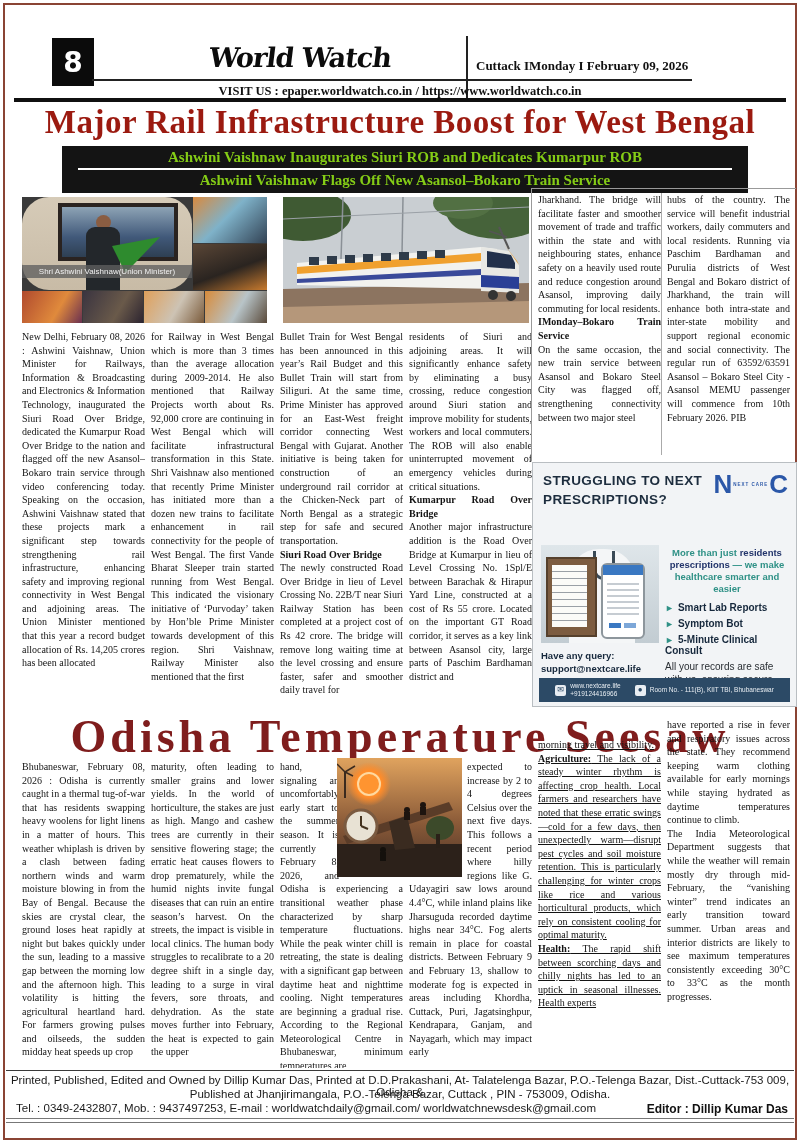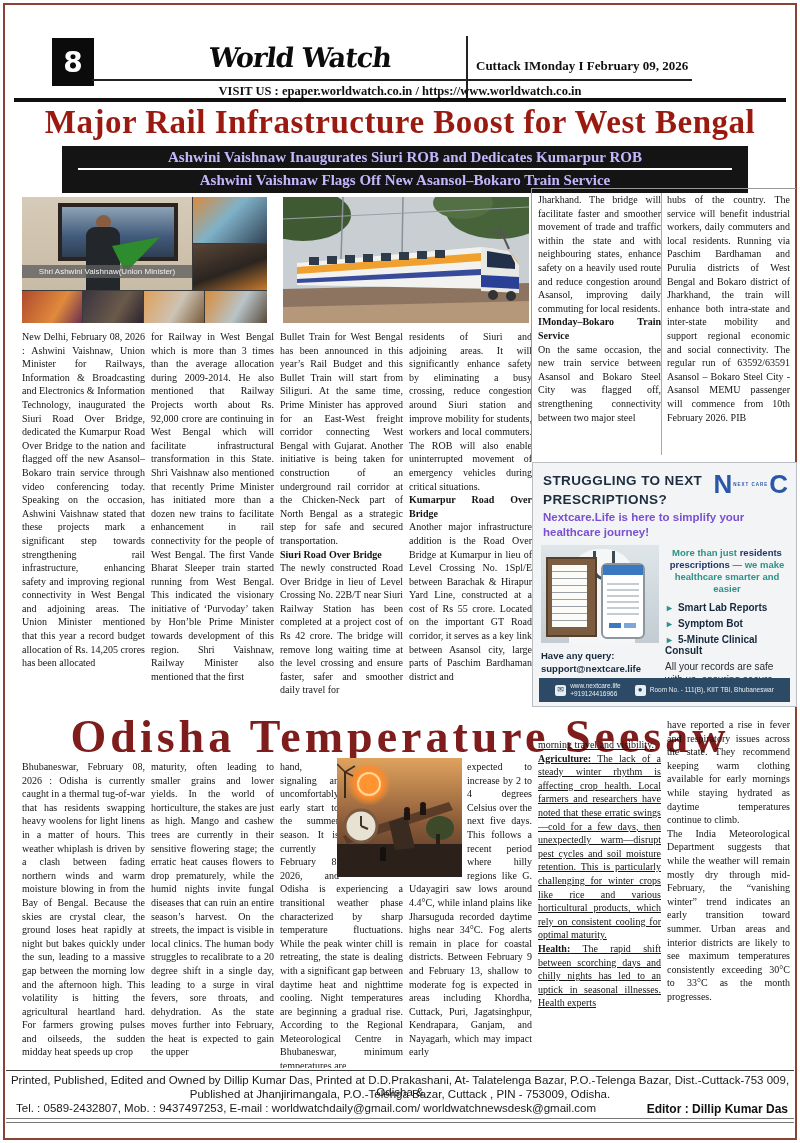--- a/index.html
+++ b/index.html
@@ -15,27 +15,27 @@
   .header-underline{left:92px;top:79px;width:600px;height:2px;background:#222;}
   .header-divider{left:466px;top:36px;width:2px;height:62px;background:#222;}
   .dateline{left:476px;top:58px;font:bold 13px "Liberation Serif",serif;}
   .visit-line{left:0;right:0;top:84px;text-align:center;font:bold 12.5px "Liberation Serif",serif;}
   .thick-rule{left:14px;right:14px;top:98px;height:4px;background:#101010;}
 
   
   .headline1{left:0;right:0;top:104px;text-align:center;font:bold 33px "Liberation Serif",serif;
     color:#9b1a10;letter-spacing:.5px;white-space:nowrap;}
   .bars{left:62px;top:146px;width:686px;background:#141414;padding:1px 0 2px 0;}
-  .bar{color:#c4b5fd;font:bold 15px "Liberation Serif",serif;text-align:center;height:21px;line-height:21px;}
+  .bar{color:#84cc16;font:bold 15px "Liberation Serif",serif;text-align:center;height:21px;line-height:21px;}
   .bar-divider{height:2px;background:#fff;margin:0 16px;}
 
   
   .photo-collage{left:22px;top:197px;width:245px;height:126px;background:#3a3a3a;overflow:hidden;}
   .c-cell{position:absolute;}
-  .c-main{left:0;top:0;width:170px;height:93px;background:linear-gradient(#d6cbb8,#c8bba6);}
+  .c-main{left:0;top:0;width:170px;height:93px;background:linear-gradient(#d6cbb8,#c8bba6);border-radius:27px;}
   .c-frame{left:36px;top:6px;width:112px;height:50px;border:4px solid #2a2320;
     background:linear-gradient(#8da3b5,#41597a 60%,#2e3f52);}
   .c-man{left:64px;top:30px;width:34px;height:63px;background:#23272b;border-radius:9px 9px 0 0;}
   .c-head{left:74px;top:18px;width:15px;height:15px;border-radius:50%;background:#8a5d42;}
   .c-flag{left:90px;top:40px;width:48px;height:36px;background:#2e8b2e;
     clip-path:polygon(0 25%,100% 0,28% 100%);}
   .c-caption{left:0;width:170px;top:68px;background:rgba(95,95,95,.78);color:#f0f0f0;
     font:8px "Liberation Sans",sans-serif;text-align:center;padding:2px 0;}
   .c-r1{left:171px;top:0;width:74px;height:46px;
     background:linear-gradient(135deg,#d98a3f 0%,#7fb2c9 45%,#324254 100%);}
@@ -216,21 +216,20 @@
 <div class="abs ad">
   <div class="abs ad-heading">
     <div>STRUGGLING TO NEXT</div>
     <div>PRESCRIPTIONS?</div>
   </div>
   <div class="abs ad-logo">
     <span class="nc">N</span>
     <span class="nc-mid">NEXT CARE</span>
     <span class="nc">C</span>
   </div>
-  <div class="abs ad-sub">Nextcare.Life is here to simplify your healthcare journey!</div>
   <div class="abs ad-img">
     <div class="ad-coat"></div>
     <div class="ad-steth"></div>
     <div class="ad-clip">
       <div class="ad-paper"></div>
     </div>
     <div class="ad-phone">
       <div class="ad-phone-head"></div>
       <div class="ad-phone-lines"></div>
       <div class="ad-phone-btn"></div>
@@ -319,15 +318,15 @@
 </div>
 <div class="col od6">
   <div class="para">have reported a rise in fever and respiratory issues across the state. They recommend keeping warm clothing available for early mornings while staying hydrated as daytime temperatures continue to climb.</div>
   <div class="para">The India Meteorological Department suggests that while the weather will remain mostly dry through mid-February, the “vanishing winter” trend indicates an early transition toward summer. Urban areas and interior districts are likely to see maximum temperatures consistently exceeding 30°C to 33°C as the month progresses.</div>
 
 </div>
 
 <div class="abs footer-rule1"></div>
 <div class="abs f-line f1">Printed, Published, Edited and Owned by Dillip Kumar Das, Printed at D.D.Prakashani, At- Talatelenga Bazar, P.O.-Telenga Bazar, Dist.-Cuttack-753 009, Odisha &amp;</div>
 <div class="abs f-line f2">Published at Jhanjirimangala, P.O.-Telenga Bazar, Cuttack , PIN - 753009, Odisha.</div>
-<div class="abs f3">Tel. : 0589-2432807, Mob. : 9437497253, E-mail : worldwatchdaily@gmail.com/ worldwatchnewsdesk@gmail.com</div>
+<div class="abs f3">Tel. : 0349-2432807, Mob. : 9437497253, E-mail : worldwatchdaily@gmail.com/ worldwatchnewsdesk@gmail.com</div>
 <div class="abs f-editor">Editor : Dillip Kumar Das</div>
 <div class="abs footer-rule2"></div>
 
 </body></html>

